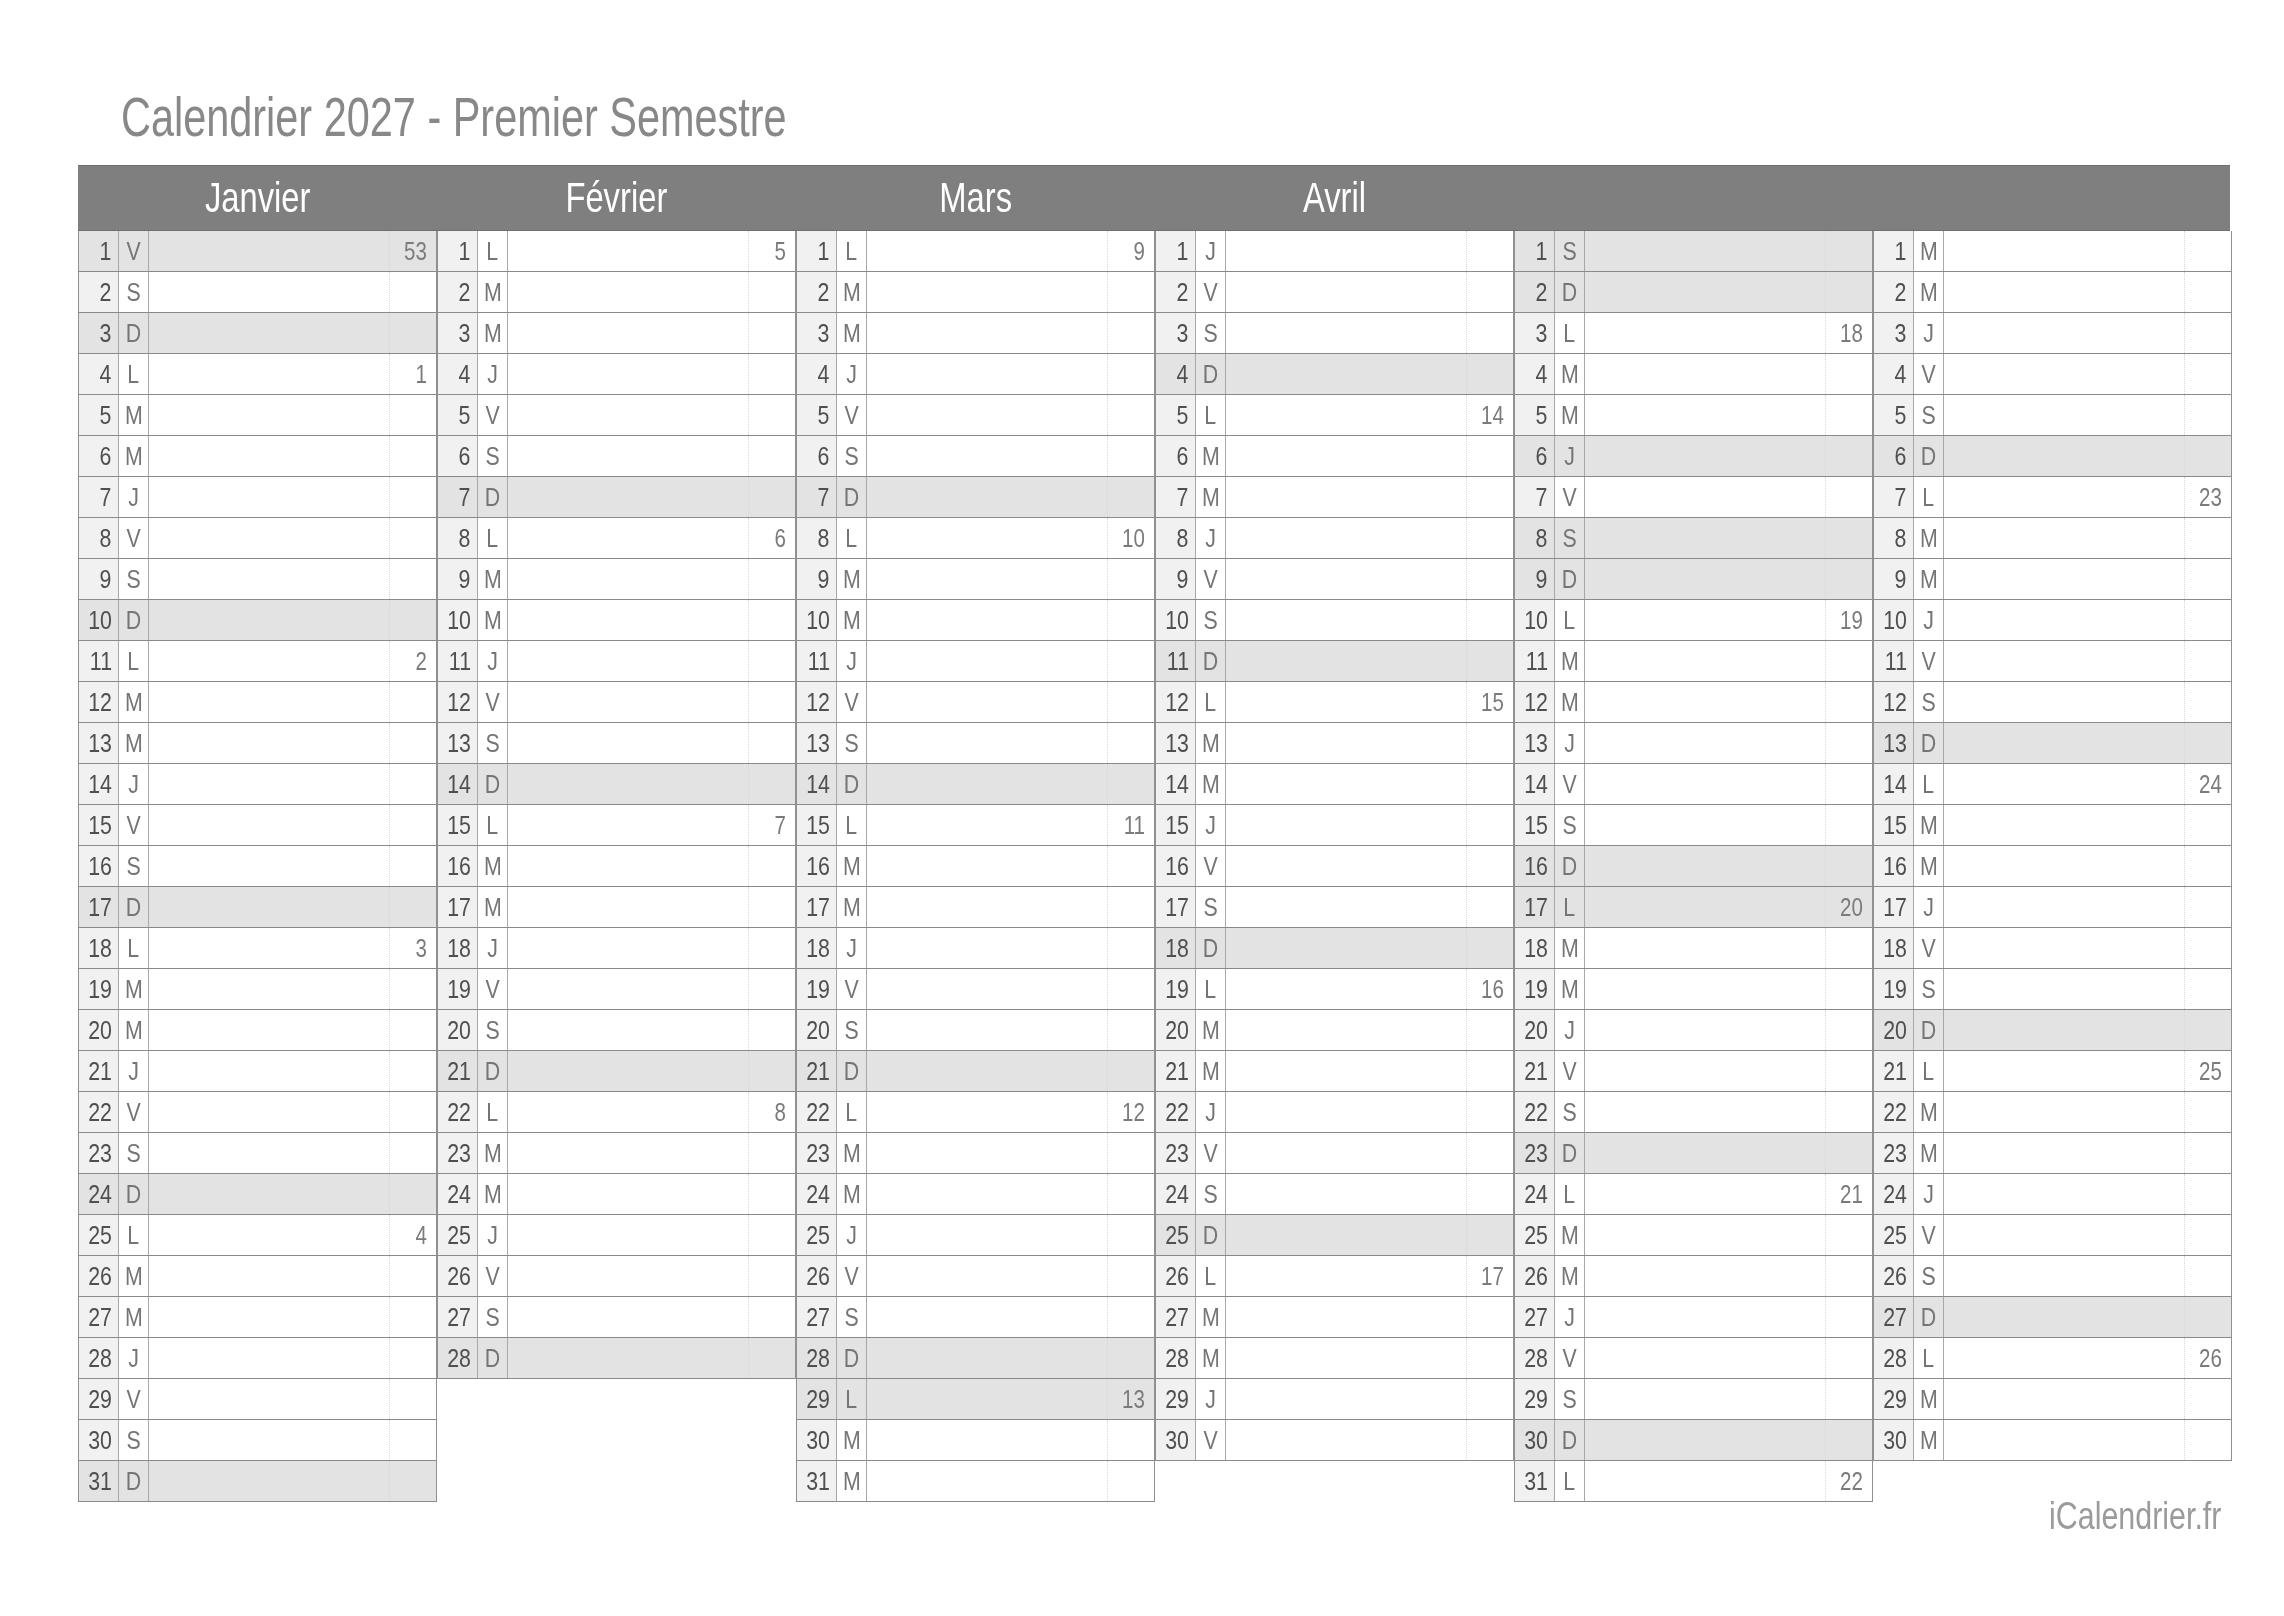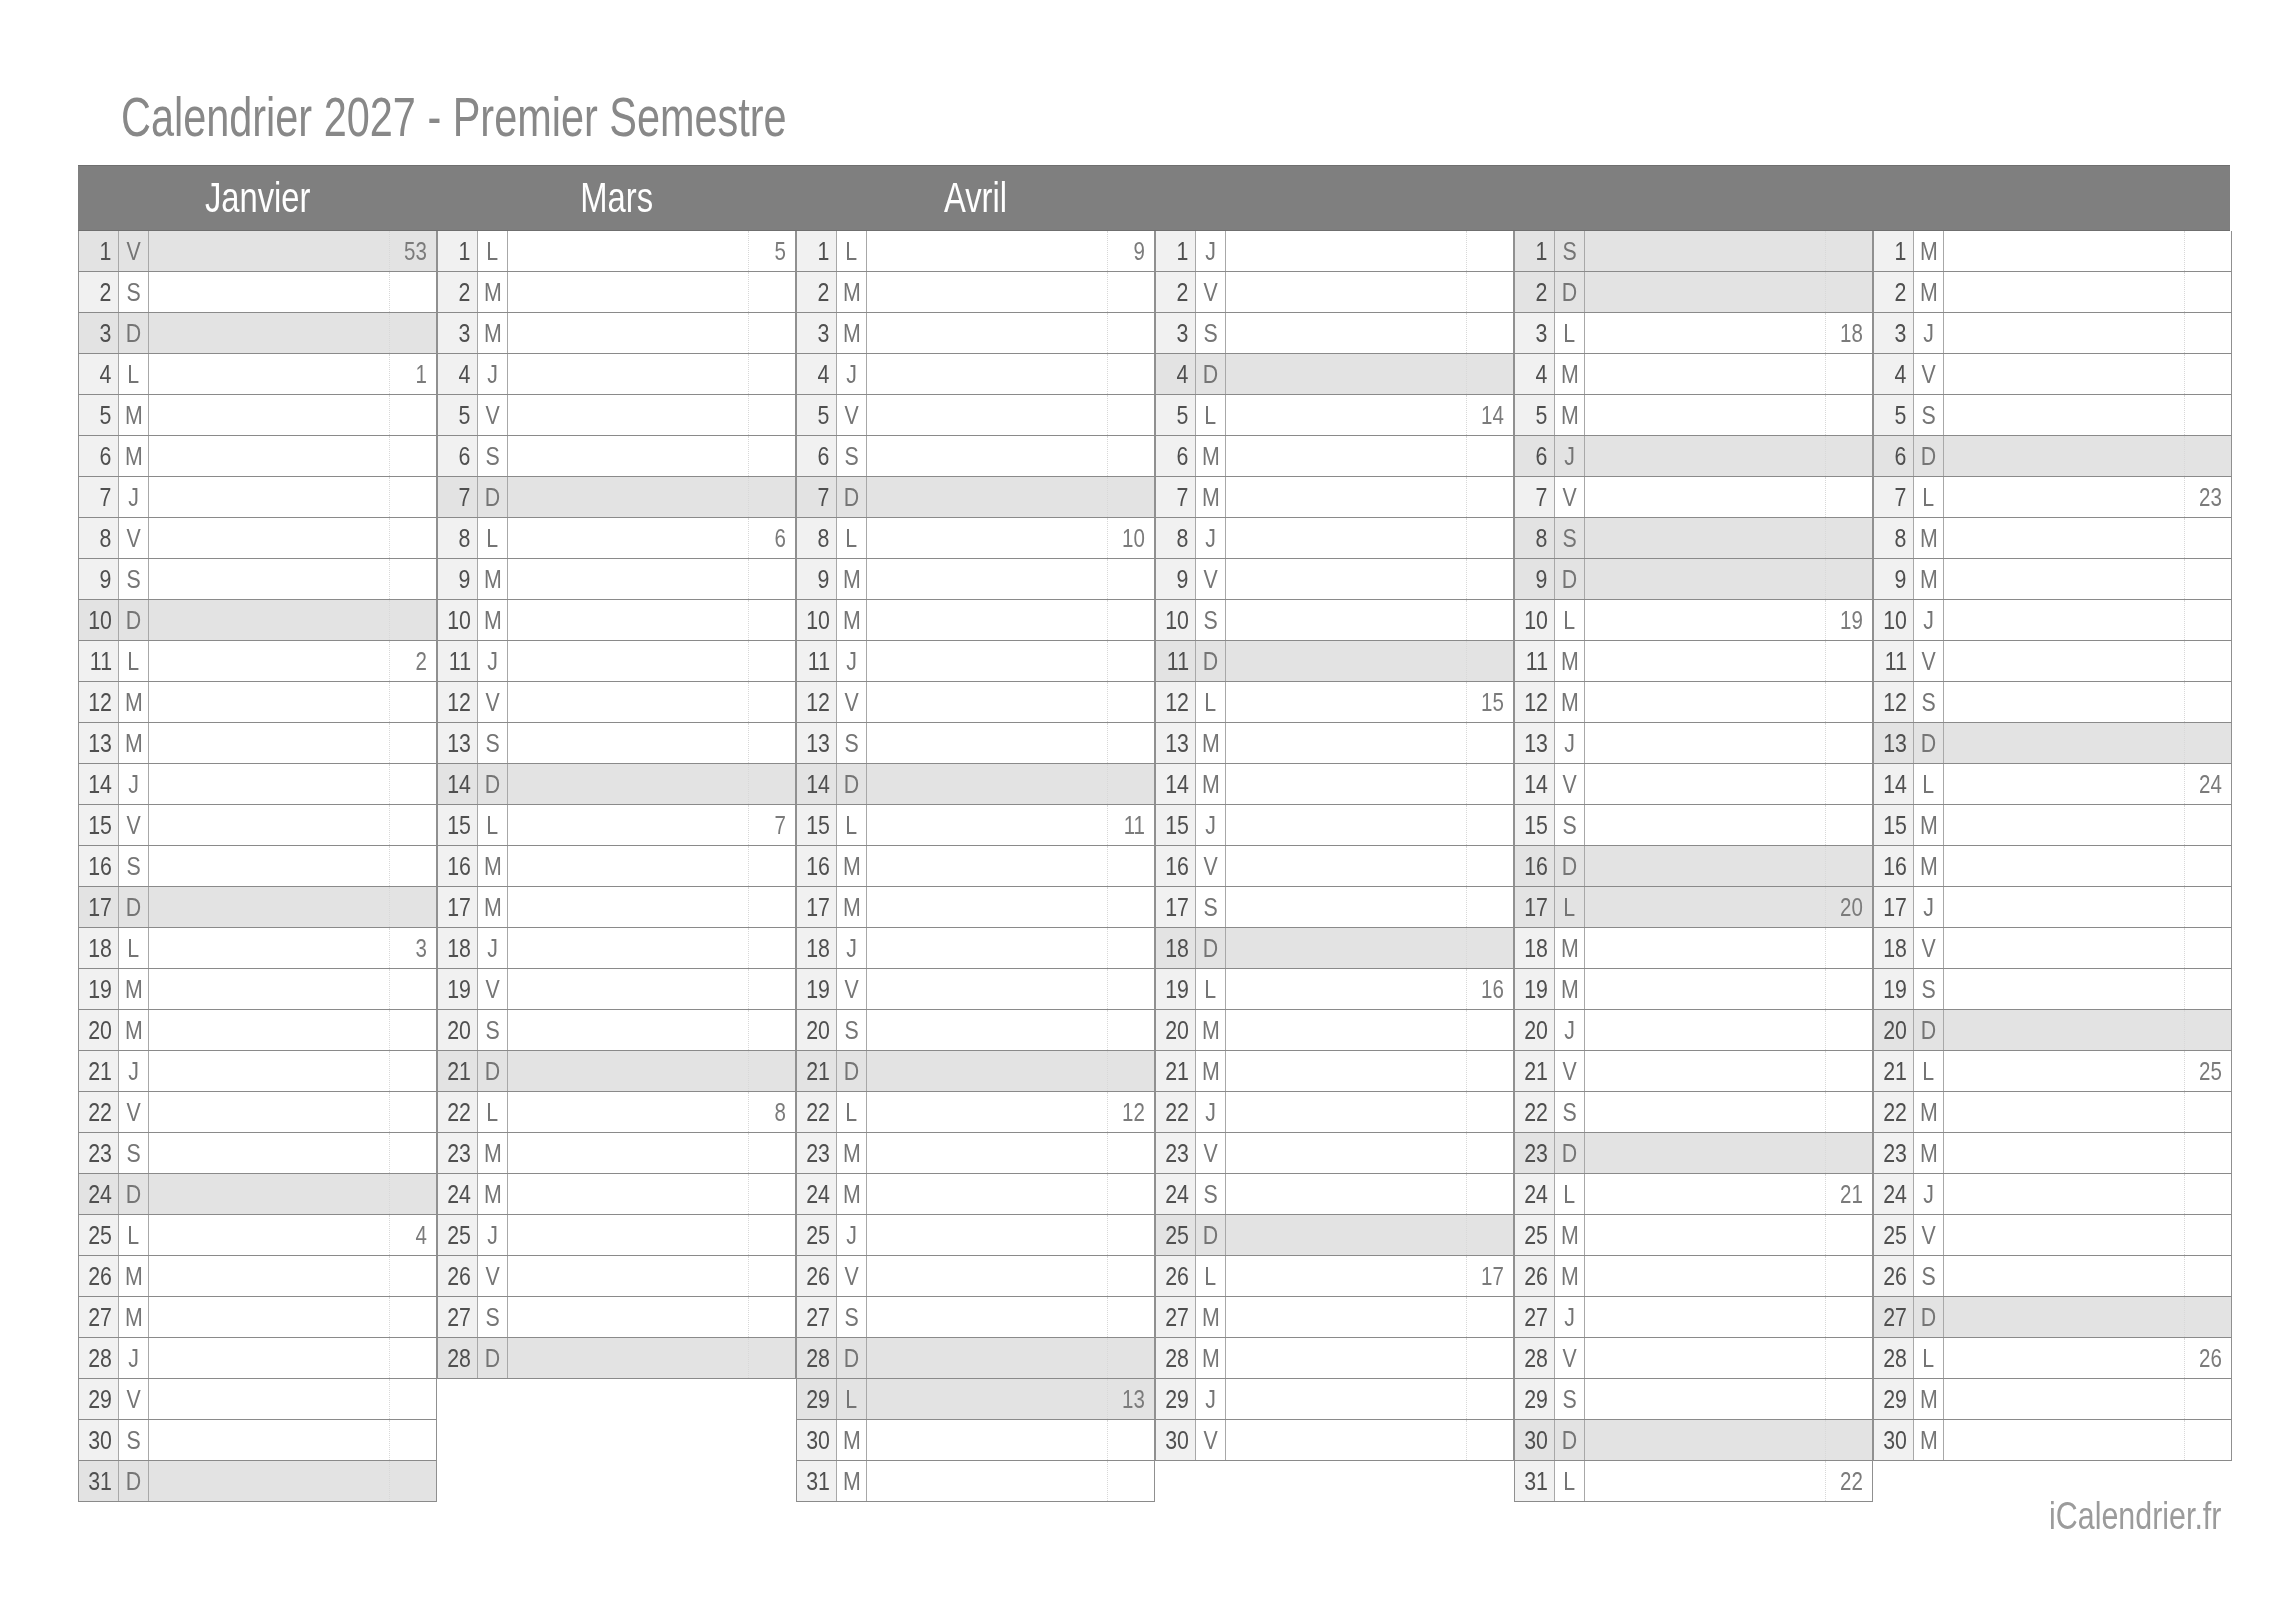--- a/index.html
+++ b/index.html
@@ -62,20 +62,23 @@
 
 <div class="page">
   <h1 class="title"><span class="cond">Calendrier 2027 - Premier Semestre</span></h1>
 
   <div class="calendar">
     <div class="month-header-bar">
         <div class="mh">
           <span class="cond">Janvier</span>
         </div>
         <div class="mh">
+          <span class="cond">Février</span>
+        </div>
+        <div class="mh">
           <span class="cond">Mars</span>
         </div>
         <div class="mh">
           <span class="cond">Avril</span>
         </div>
       </div>
     <div class="months-row">
         <div class="mcol">
           <div class="drow hl">
             <div class="ncell">

